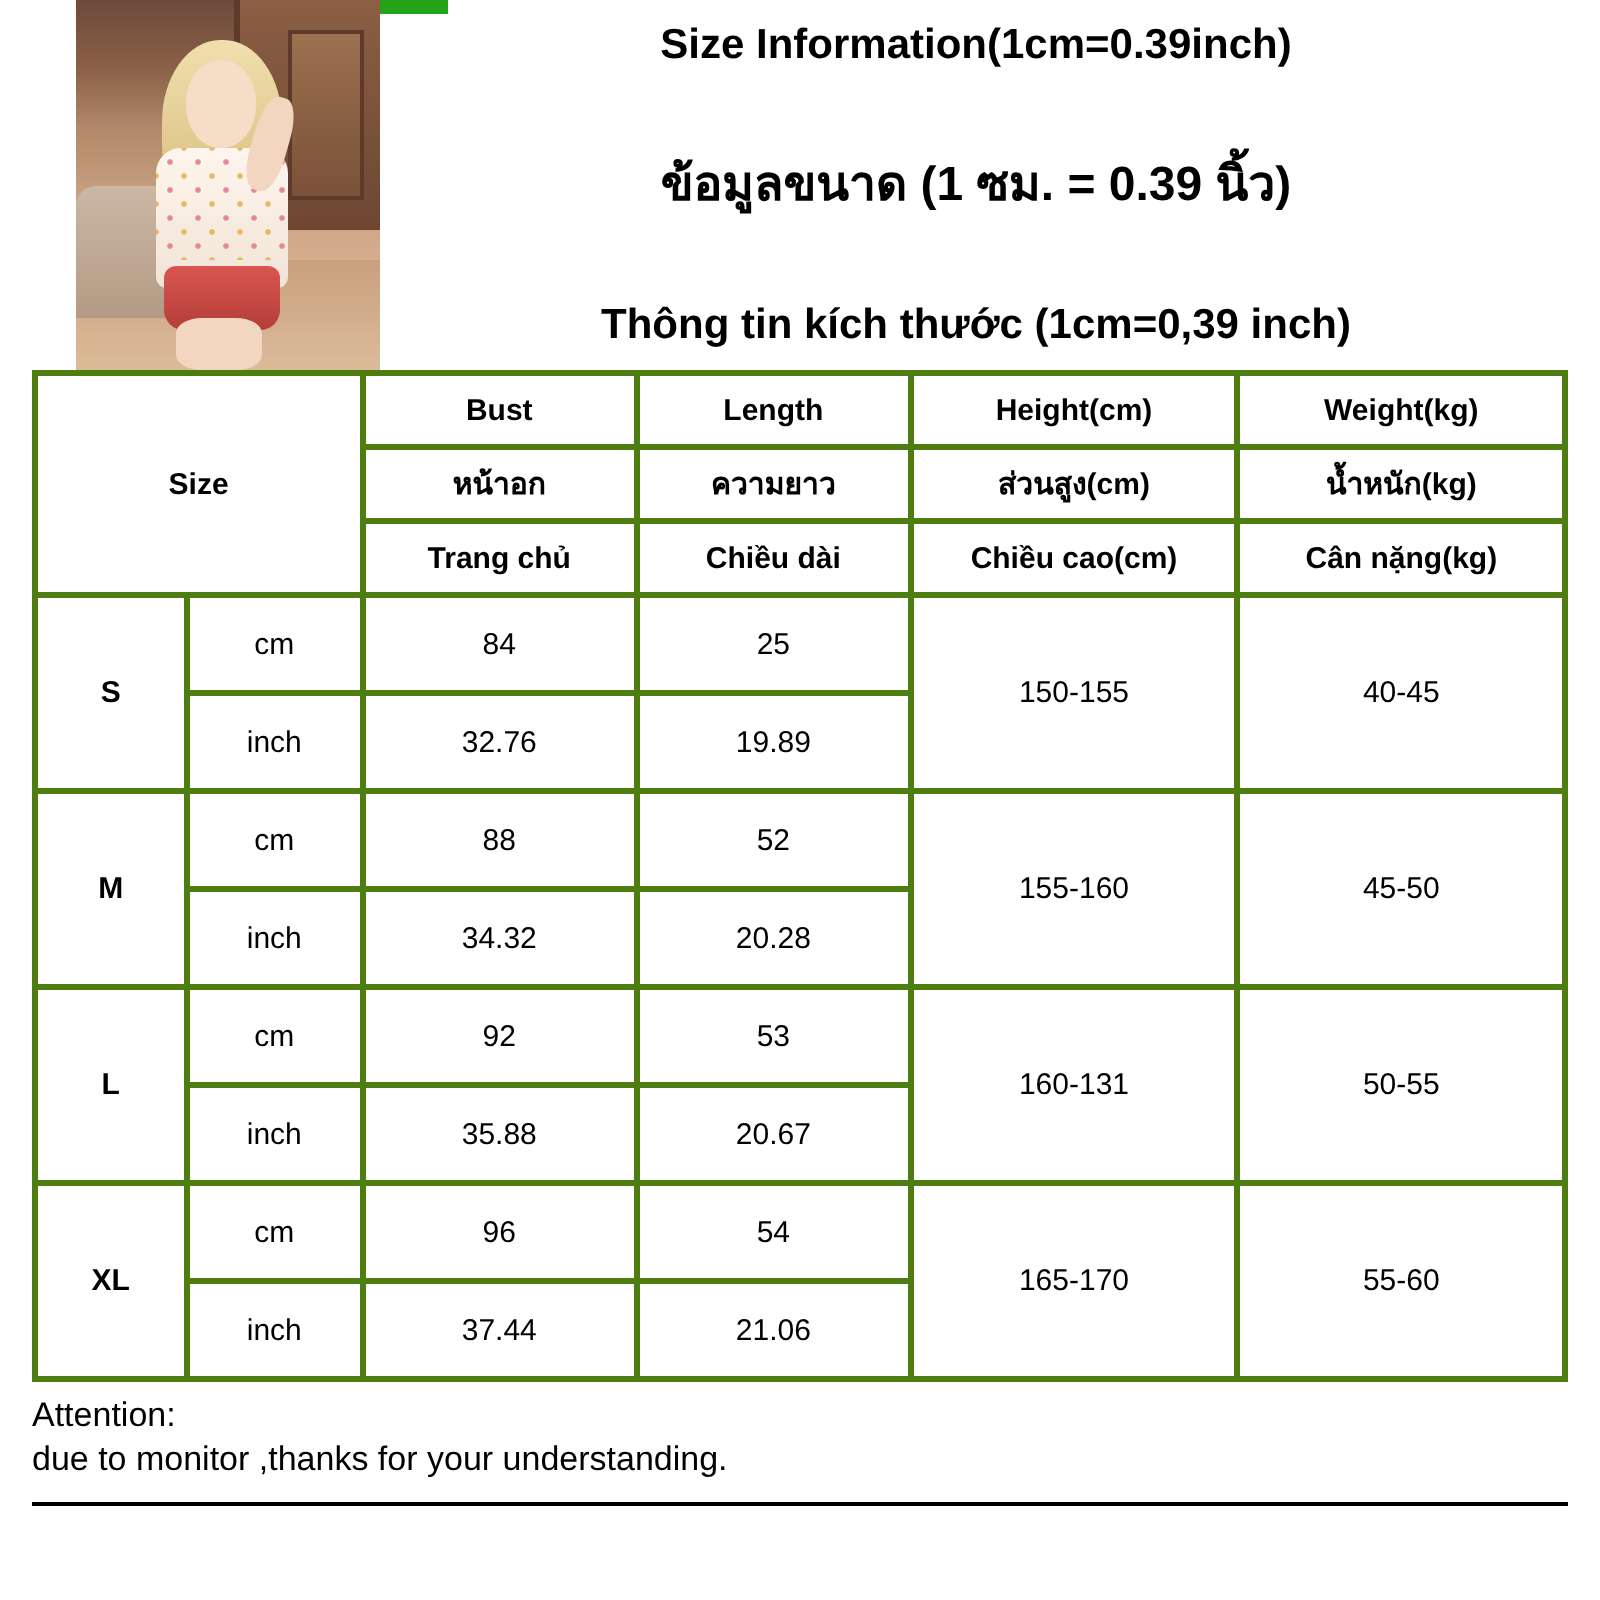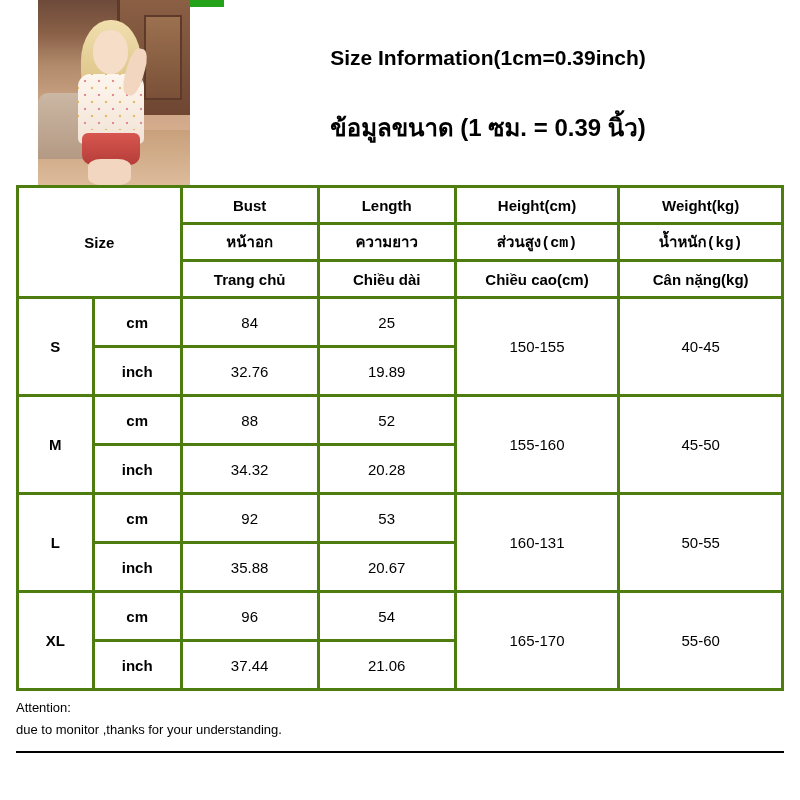--- a/index.html
+++ b/index.html
@@ -192,41 +192,41 @@
   .hdr-size {
     font-size: 26px;
     font-weight: bold;
     margin-top: 40px;
   }
   .hdr {
     font-weight: bold;
     height: 30px;
   }
   .hdr-en { font-size: 16px; }
-  .hdr-th { font-size: 15px; font-family: Liberation Mono, monospace; }
+  .hdr-th { font-size: 15px; }
   .hdr-vi { font-size: 16px; }
 
   .size-label {
     font-weight: bold;
     font-size: 17px;
   }
   .unit-label {
-    font-weight: bold;
+    font-weight: normal;
     font-size: 15px;
   }
   .val {
     font-size: 16px;
   }
   .row-cell { height: 42px; }
 
   
   .attention {
     margin: 6px 16px 0 16px;
     width: 768px;
-    font-size: 13px;
+    font-size: 17px;
     line-height: 22px;
   }
   .attention .ln { display: block; }
   .bottom-rule {
     margin: 10px 16px 0 16px;
     width: 768px;
     border-bottom: 2px solid #000;
   }
   .top-accent {
     position: absolute;
@@ -257,20 +257,21 @@
         <div class="dots"></div>
         <div class="arm"></div>
         <div class="shorts"></div>
         <div class="leg"></div>
       </div>
     </div>
 
     <div class="title-block">
       <div class="title-line">Size Information(1cm=0.39inch)</div>
       <div class="title-line thai">ข้อมูลขนาด (1 ซม. = 0.39 นิ้ว)</div>
+      <div class="title-line">Thông tin kích thước (1cm=0,39 inch)</div>
     </div>
   </div>
 
   <table class="size-table">
     <colgroup>
       <col class="col-size">
       <col class="col-unit">
       <col class="col-bust">
       <col class="col-len">
       <col class="col-height">

